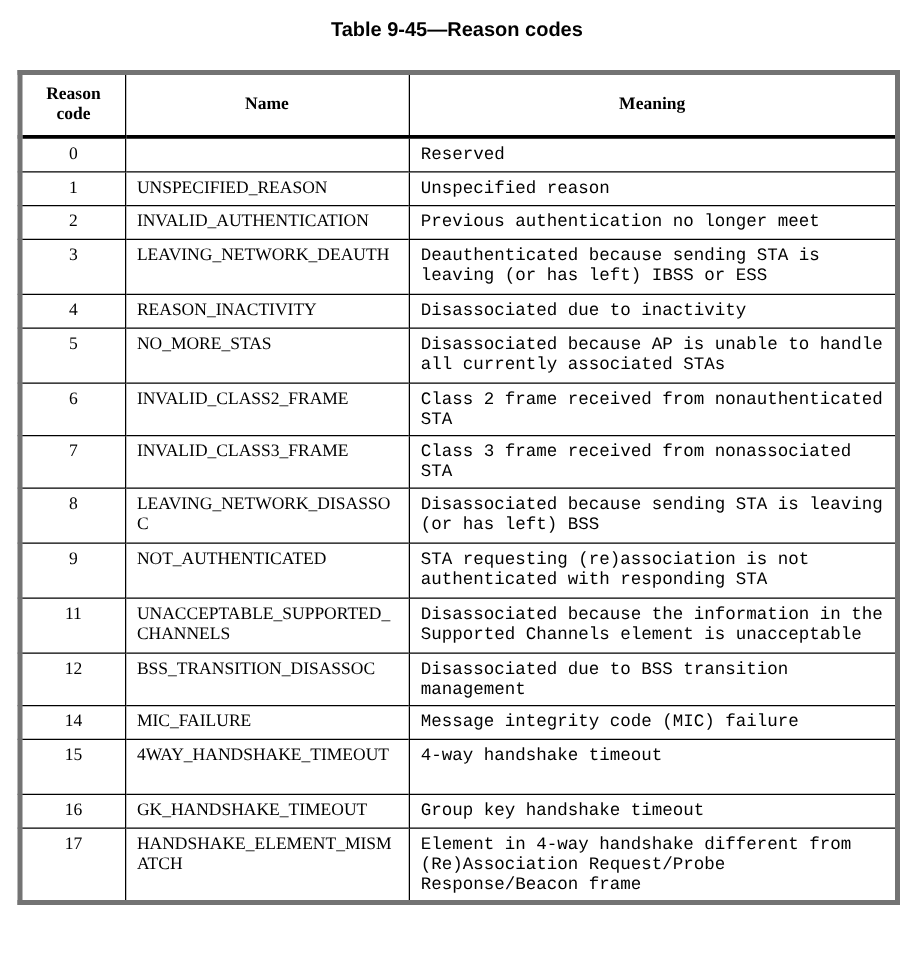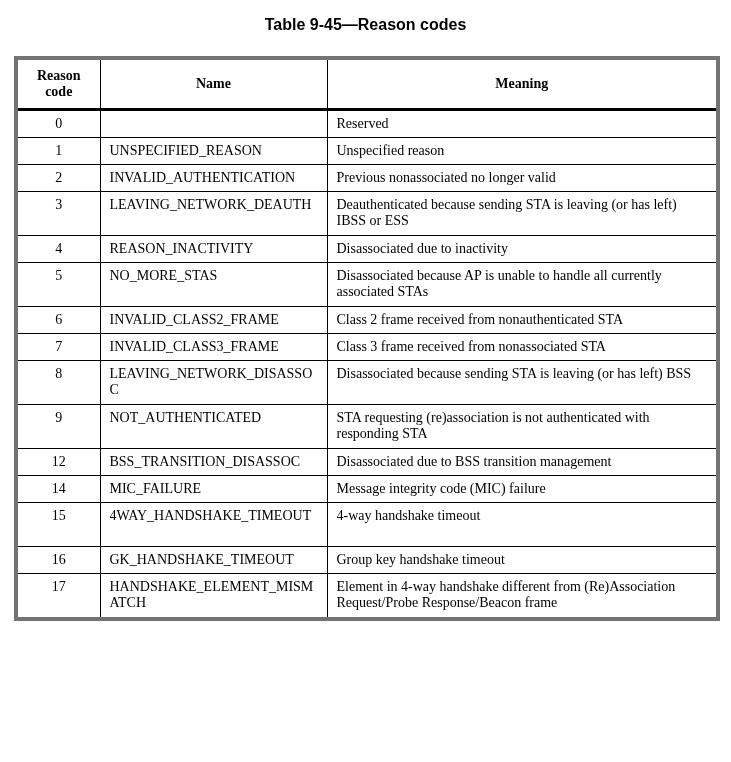--- a/index.html
+++ b/index.html
@@ -48,21 +48,21 @@
       font-size: 14px;
     }
     table.reason-table th:last-child { border-right: none; }
     table.reason-table td {
       border-top: 1px solid #000;
       border-right: 1px solid #000;
       vertical-align: top;
       padding: 5px 9px 4px 9px;
       word-break: break-all;
     }
-    table.reason-table td:last-child { border-right: none; word-break: normal; }
+    table.reason-table td:last-child { border-right: none; word-break: normal; font-family: Liberation Mono, monospace; }
     table.reason-table tr.first-row td { border-top: none; }
     td.code-cell { text-align: center; padding-left: 4px; padding-right: 4px; }
     col.c-code { width: 84px; }
     col.c-name { width: 227px; }
     col.c-meaning { width: 391px; }
     tr.one-line td { height: 17px; }
     tr.two-line td { height: 34px; }
   </style>
 </head>
 <body>
@@ -89,21 +89,21 @@
       <td>Reserved</td>
     </tr>
     <tr class="one-line">
       <td class="code-cell">1</td>
       <td>UNSPECIFIED_REASON</td>
       <td>Unspecified reason</td>
     </tr>
     <tr class="one-line">
       <td class="code-cell">2</td>
       <td>INVALID_AUTHENTICATION</td>
-      <td>Previous nonassociated no longer valid</td>
+      <td>Previous authentication no longer meet</td>
     </tr>
     <tr class="two-line">
       <td class="code-cell">3</td>
       <td>LEAVING_NETWORK_DEAUTH</td>
       <td>Deauthenticated because sending STA is leaving (or has left) IBSS or ESS</td>
     </tr>
     <tr class="one-line">
       <td class="code-cell">4</td>
       <td>REASON_INACTIVITY</td>
       <td>Disassociated due to inactivity</td>
@@ -126,20 +126,25 @@
     <tr class="two-line">
       <td class="code-cell">8</td>
       <td>LEAVING_NETWORK_DISASSOC</td>
       <td>Disassociated because sending STA is leaving (or has left) BSS</td>
     </tr>
     <tr class="two-line">
       <td class="code-cell">9</td>
       <td>NOT_AUTHENTICATED</td>
       <td>STA requesting (re)association is not authenticated with responding STA</td>
     </tr>
+    <tr class="two-line">
+      <td class="code-cell">11</td>
+      <td>UNACCEPTABLE_SUPPORTED_CHANNELS</td>
+      <td>Disassociated because the information in the Supported Channels element is unacceptable</td>
+    </tr>
     <tr class="one-line">
       <td class="code-cell">12</td>
       <td>BSS_TRANSITION_DISASSOC</td>
       <td>Disassociated due to BSS transition management</td>
     </tr>
     <tr class="one-line">
       <td class="code-cell">14</td>
       <td>MIC_FAILURE</td>
       <td>Message integrity code (MIC) failure</td>
     </tr>

